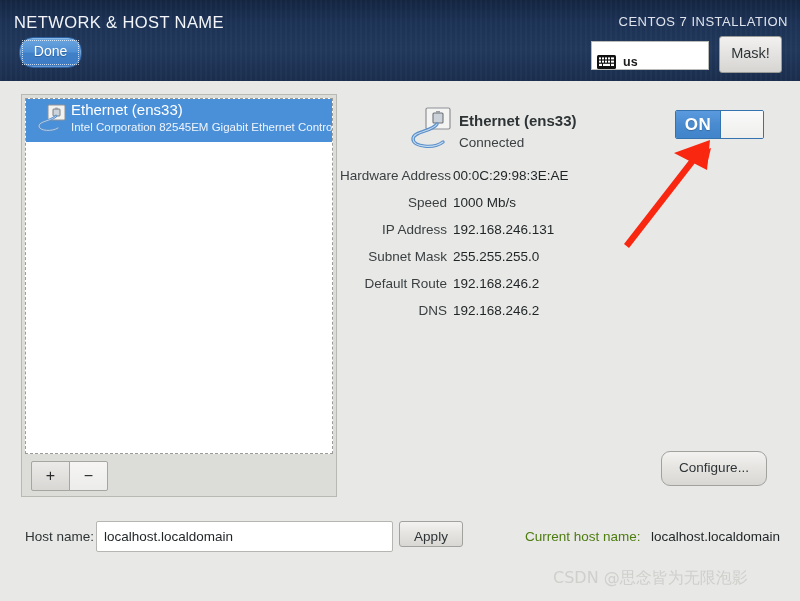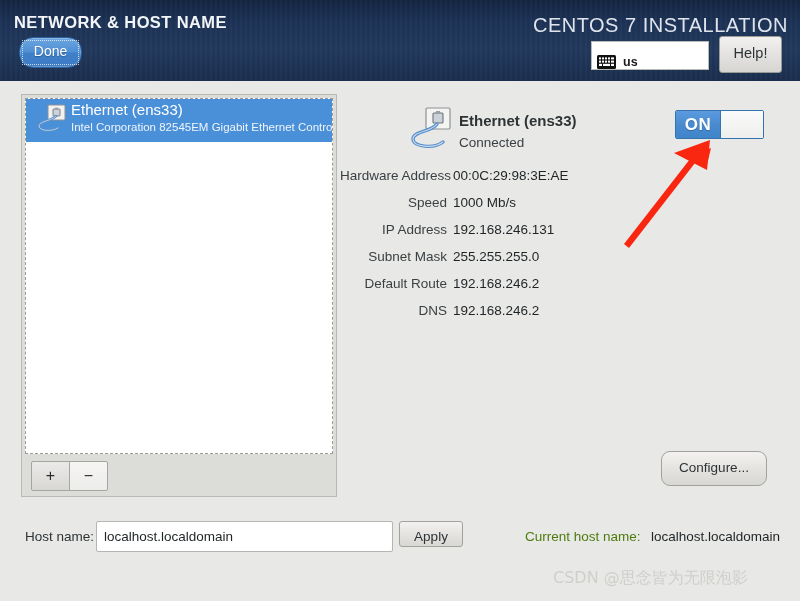--- a/index.html
+++ b/index.html
@@ -27,29 +27,29 @@
         rgba(255,255,255,0.020) 2px,
         rgba(0,0,0,0.020) 2px,
         rgba(0,0,0,0.020) 5px),
       linear-gradient(180deg, #132641 0%, #1d3357 28%, #22395d 62%, #1b2e4e 100%);
     box-sizing: border-box;
   }
   #header-title {
     position: absolute;
     left: 14px; top: 13px;
     font-size: 16.5px;
-    font-weight: bold;
+    font-weight: normal;
     letter-spacing: 0.4px;
     color: #f3f5f8;
     white-space: nowrap;
   }
   #install-title {
     position: absolute;
     right: 12px; top: 14px;
-    font-size: 20px;
+    font-size: 13px;
     letter-spacing: 0.5px;
     color: #dfe4ec;
     white-space: nowrap;
   }
 
   #done-button {
     position: absolute;
     left: 19px; top: 37px;
     width: 63px; height: 31px;
     border: 1px solid #2b5f9e;
@@ -391,21 +391,21 @@
         <rect x="14" y="5.6" width="3" height="2"></rect>
         <rect x="2" y="8.8" width="3" height="2.2"></rect>
         <rect x="6" y="8.8" width="7" height="2.2"></rect>
         <rect x="14" y="8.8" width="3" height="2.2"></rect>
       </g>
     </svg>
     <span id="kbd-label">us</span>
   </div>
 
   <div id="help-button">
-    <div id="help-label">Help!</div>
+    <div id="help-label">Mask!</div>
   </div>
 </div>
 
 <div id="list-panel">
 
   <div id="device-list">
     <div id="device-row">
       <svg id="device-row-icon" viewBox="0 0 32 32">
         <rect x="12" y="2" width="17" height="15" rx="1" fill="#f2f2f0" stroke="#8e9094" stroke-width="1"></rect>
         <rect x="17" y="6" width="7" height="7" rx="0.8" fill="#cdd3da" stroke="#6f7377" stroke-width="0.9"></rect>

